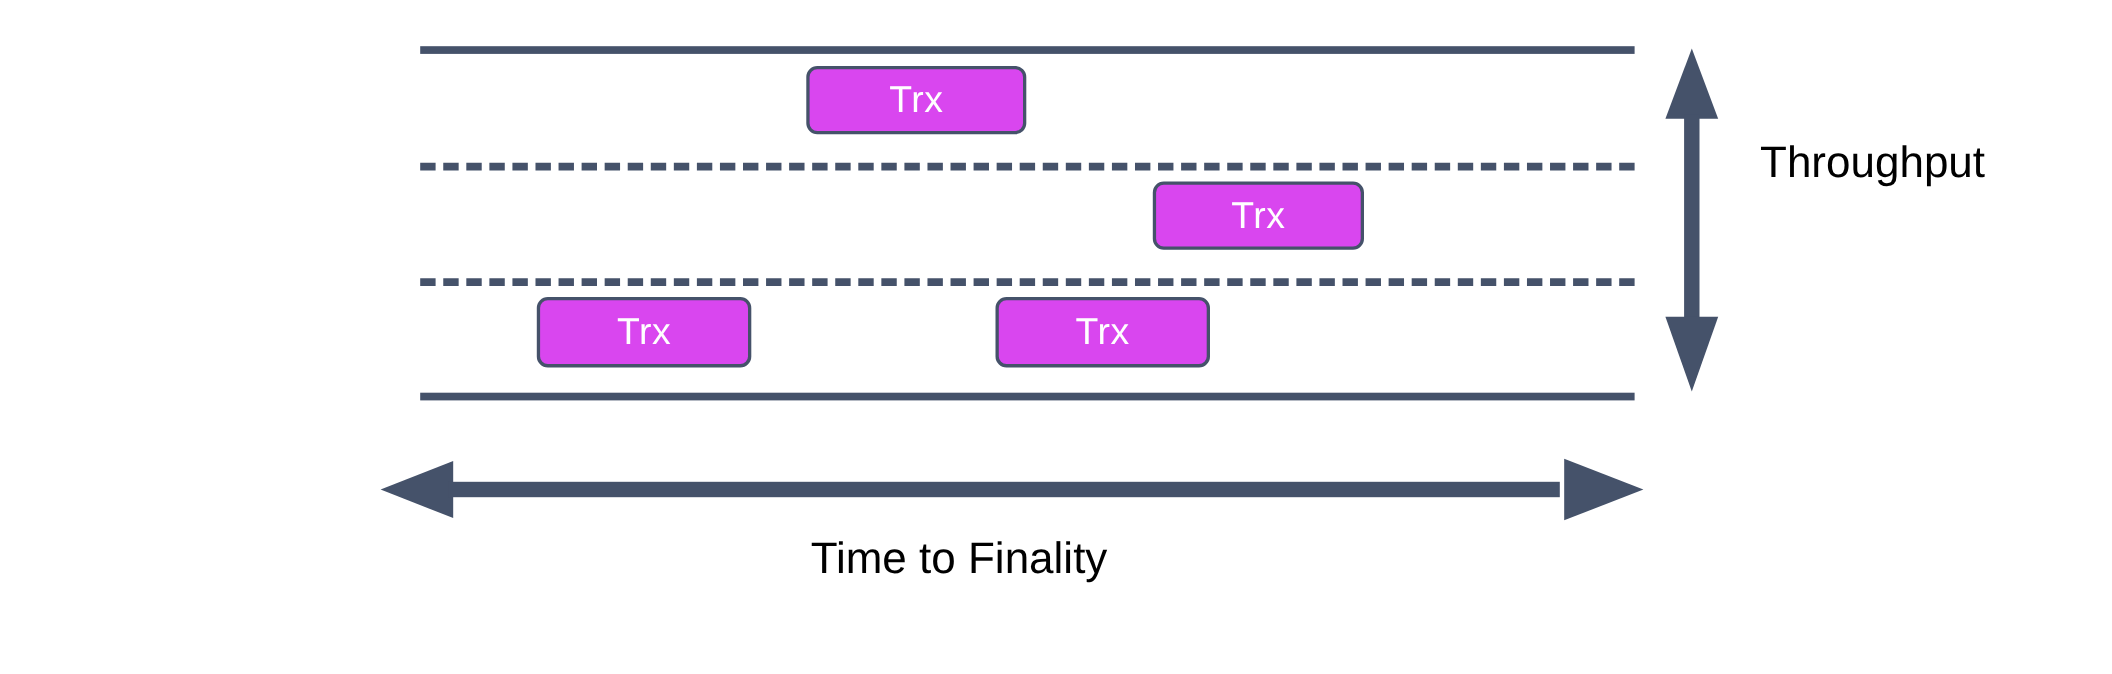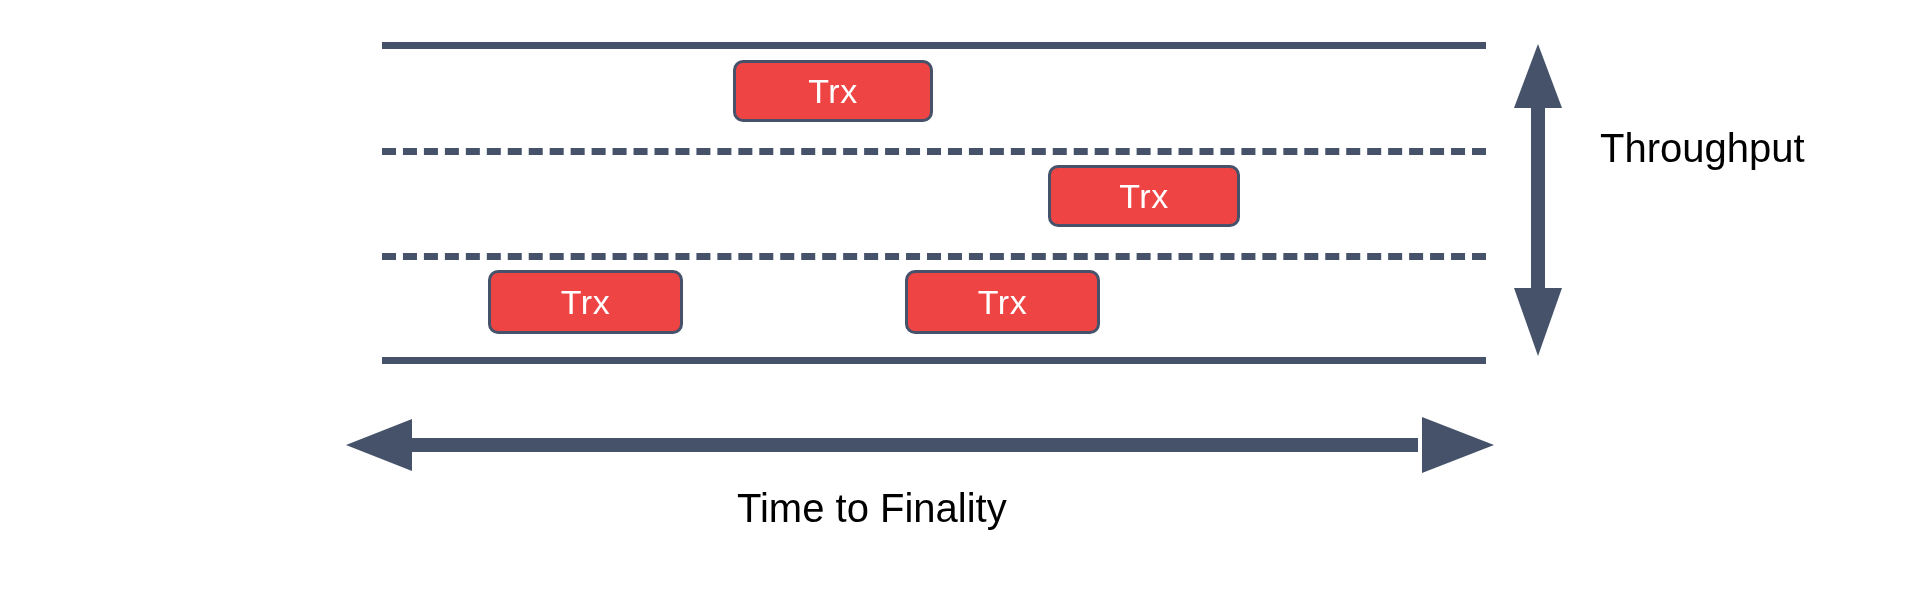--- a/index.html
+++ b/index.html
@@ -25,21 +25,21 @@
   }
   .lane-line.solid {
     border-top: 7px solid #45526a;
   }
   .lane-line.dashed {
     border-top: 7px dashed #45526a;
   }
   .trx-box {
     position: absolute;
     box-sizing: border-box;
-    background: #ef4444;
+    background: #d946ef;
     border: 3px solid #45526a;
     border-radius: 10px;
     display: flex;
     align-items: center;
     justify-content: center;
     color: #ffffff;
     font-size: 34px;
     font-family: "Liberation Sans", sans-serif;
     letter-spacing: 0.5px;
     line-height: 1;

